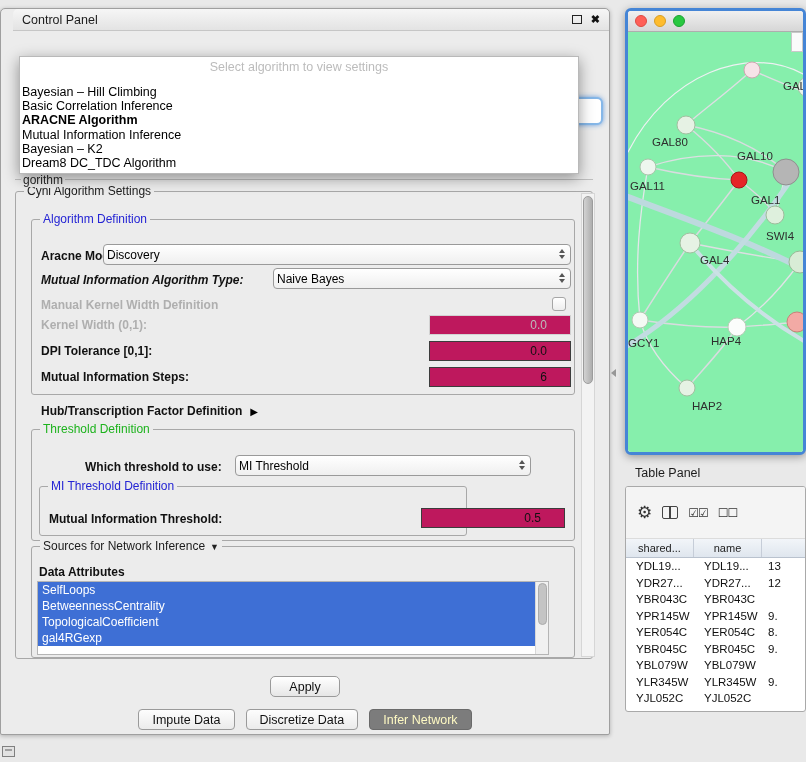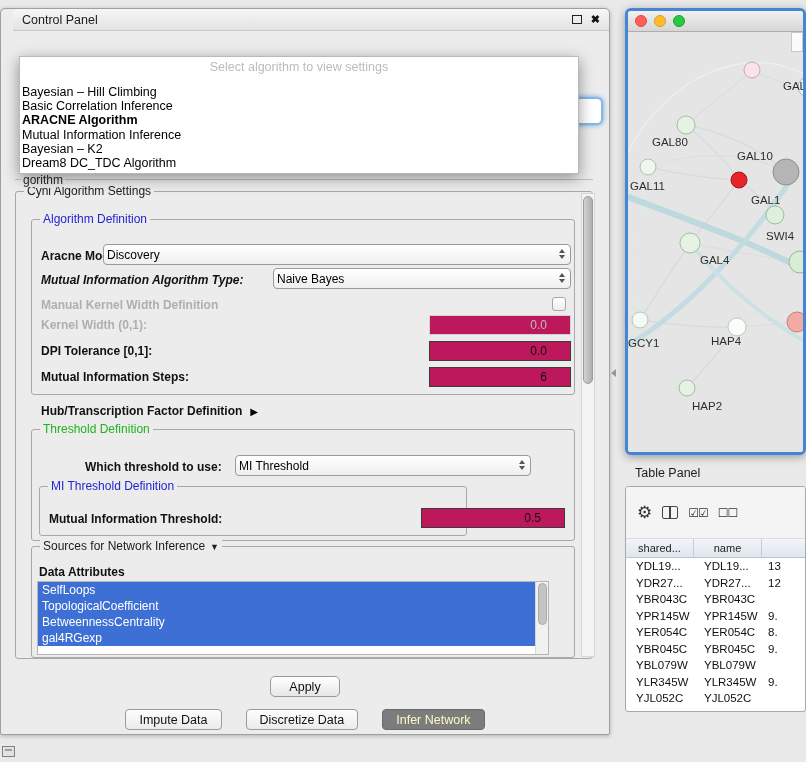--- a/index.html
+++ b/index.html
@@ -94,35 +94,35 @@
   .attr-item.selected { background:#3e6fd5; color:#fff; }
   .list-scroll { position:absolute; right:0; top:0; bottom:0; width:13px; background:#f1f1f1;
     border-left:1px solid #d8d8d8; }
   .list-scroll .scroll-thumb { margin:1px auto 0; width:9px; height:42px; border-radius:5px;
     background:#c4c4c4; border:1px solid #ababab; }
 
   .apply-btn { left:50%; top:667px; transform:translateX(-50%); width:70px; height:21px;
     border:1px solid #9a9a9a; border-radius:5px; background:linear-gradient(#ffffff,#e6e6e6);
     font:12.5px "Liberation Sans", sans-serif; color:#111; }
 
-  .bottom-tabbar { left:0; right:0; top:700px; height:21px; display:flex; justify-content:center; gap:24px; }
+  .bottom-tabbar { left:0; right:0; top:700px; height:21px; display:flex; justify-content:center; gap:11px; }
   .bottom-tab { height:21px; padding:0 13px; line-height:20px; font-size:12.5px; color:#111;
     border:1px solid #9a9a9a; border-radius:4px; background:linear-gradient(#fdfdfd,#ebebeb); }
   .bottom-tab.sel { background:#7c7c7c; color:#fef9c3; border-color:#6a6a6a; }
 
   
   .net-window { left:625px; top:8px; width:181px; height:447px; border:3px solid #4585d6;
     border-radius:6px; background:#fff; overflow:hidden; box-shadow:0 2px 8px rgba(0,0,0,.35); }
   .net-titlebar { height:21px; background:linear-gradient(#f0f0f0,#d6d6d6); border-bottom:1px solid #aeaeae;
     display:flex; align-items:center; padding-left:7px; gap:7px; }
   .light { width:12px; height:12px; border-radius:50%; display:inline-block; }
   .light.red { background:#ff5f57; border:1px solid #dd4a42; }
   .light.yellow { background:#febc2e; border:1px solid #d89e24; }
   .light.green { background:#28c840; border:1px solid #1da133; }
-  .net-canvas { position:relative; width:100%; height:420px; background:#e5e5e5; overflow:hidden; }
+  .net-canvas { position:relative; width:100%; height:420px; background:#86efac; overflow:hidden; }
   #net-svg { position:absolute; left:0; top:0; }
   #net-svg text { font:11.5px "Liberation Sans", sans-serif; fill:#2e2e2e; }
   .net-scroll { position:absolute; right:0; top:0; width:12px; height:20px; background:#fbfbfb;
     border:1px solid #c9c9c9; }
 
   
   .tp-label { left:635px; top:466px; font-size:12.5px; color:#1c1c1c; }
   .table-panel { left:625px; top:486px; width:181px; height:226px; background:#fff;
     border:1px solid #a9a9a9; border-radius:3px; overflow:hidden; }
   .tp-toolbar { height:52px; background:#f4f4f4; border-bottom:1px solid #dcdcdc; display:flex;
@@ -245,22 +245,22 @@
     <input class="field dark abs" style="left: 420px; top: 499px; width: 144px;" readonly="" value="0.5">
 
     <div class="groupbox sources-box abs">
       <span class="group-title">
         <span>Sources for Network Inference</span><span class="tri-down-sm">▼</span>
       </span>
     </div>
     <span class="lbl abs" style="left:38px;top:556px;">Data Attributes</span>
     <div class="listbox abs">
       <div class="attr-item selected">SelfLoops</div>
+        <div class="attr-item selected">BetweennessCentrality</div>
         <div class="attr-item selected">TopologicalCoefficient</div>
-        <div class="attr-item selected">BetweennessCentrality</div>
         <div class="attr-item selected">gal4RGexp</div>
         <div class="list-scroll">
         <div class="scroll-thumb"></div>
       </div>
     </div>
 
     <button class="apply-btn abs">Apply</button>
 
     <div class="bottom-tabbar abs">
         <div class="bottom-tab">Impute Data</div>

